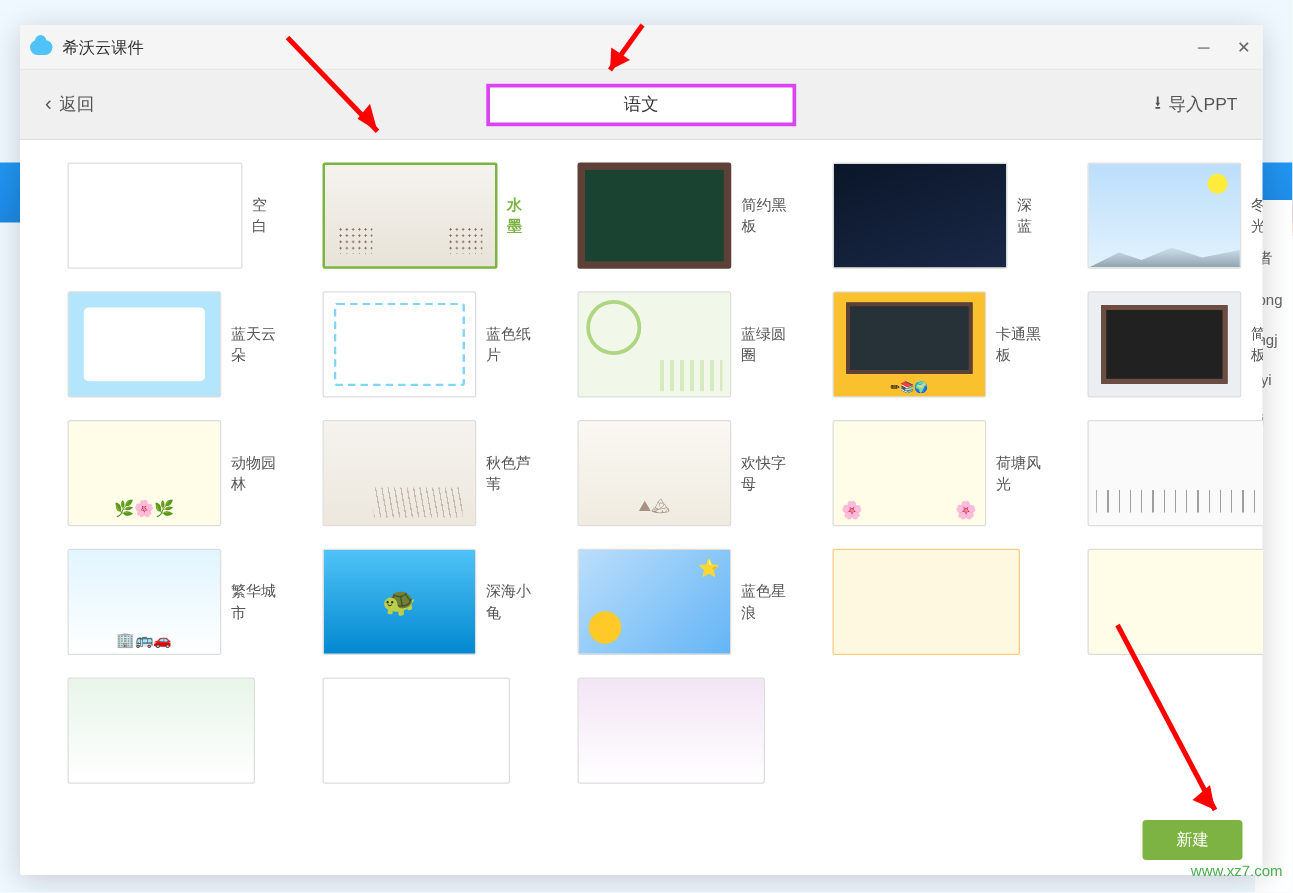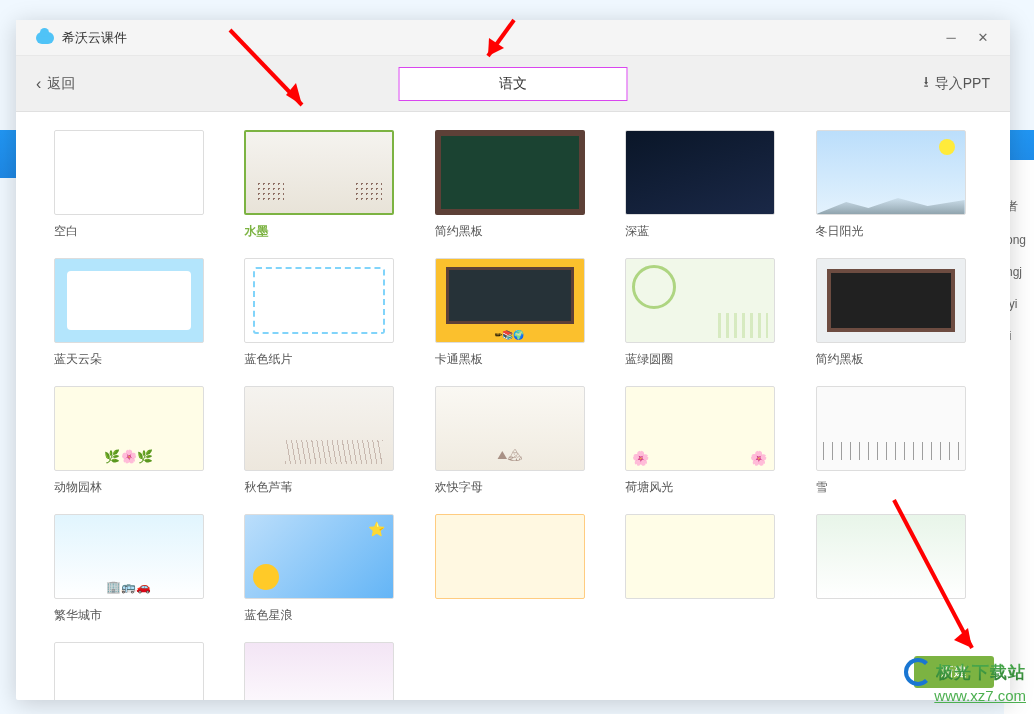--- a/index.html
+++ b/index.html
@@ -5,36 +5,36 @@
 * { margin: 0; padding: 0; box-sizing: border-box; }
 body { font-family: "Microsoft YaHei", sans-serif; background: #f0f8ff; width: 1034px; height: 714px; overflow: hidden; position: relative; }
 
 .bg-bar { position: absolute; top: 130px; left: 0; right: 0; height: 48px; background: linear-gradient(#2196f3,#1e88e5); }
 .bg-side { position: absolute; right: 0; top: 160px; bottom: 0; width: 30px; background: #fff; font-size: 12px; color: #666; padding-top: 20px; }
 .bg-side div { margin: 18px 2px; white-space: nowrap; overflow: hidden; }
 .bg-tag { position: absolute; top: 164px; right: 0; background: #ff6b35; color: #fff; font-size: 12px; padding: 4px 8px; border-radius: 3px 0 0 3px; }
 
 .modal { position: absolute; top: 20px; left: 16px; width: 994px; height: 680px; background: #fff; box-shadow: 0 4px 24px rgba(0,0,0,.18); border-radius: 2px; display: flex; flex-direction: column; }
 
-.titlebar { height: 36px; background: #f5f5f5; display: flex; align-items: center; padding: 0 20px; font-size: 13px; color: #333; border-bottom: 1px solid #e8e8e8; }
+.titlebar { height: 36px; background: #f5f5f5; display: flex; align-items: center; padding: 0 8px; font-size: 13px; color: #333; border-bottom: 1px solid #e8e8e8; }
 .cloud { width: 18px; height: 12px; background: #4fc3f7; border-radius: 8px; margin-right: 8px; position: relative; }
 .cloud::before { content: ""; position: absolute; width: 9px; height: 9px; background: #4fc3f7; border-radius: 50%; top: -4px; left: 4px; }
 .win-btns { margin-left: auto; display: flex; gap: 18px; }
 .win-btn { width: 14px; height: 14px; display: flex; align-items: center; justify-content: center; color: #666; cursor: pointer; }
 
 .toolbar { height: 56px; background: #f0f0f0; display: flex; align-items: center; padding: 0 20px; border-bottom: 1px solid #e0e0e0; position: relative; }
 .back-btn { display: flex; align-items: center; gap: 6px; font-size: 14px; color: #555; cursor: pointer; }
 .chev { font-size: 16px; }
-.subject-select { position: absolute; left: 50%; transform: translateX(-50%); width: 229px; height: 34px; background: #fff; border: 1px solid #d946ef; display: flex; align-items: center; justify-content: center; font-size: 14px; color: #333; cursor: pointer; }
+.subject-select { position: absolute; left: 50%; transform: translateX(-50%); width: 248px; height: 34px; background: #fff; border: 3px solid #d946ef; display: flex; align-items: center; justify-content: center; font-size: 14px; color: #333; cursor: pointer; }
 .import-btn { margin-left: auto; display: flex; align-items: center; gap: 6px; font-size: 14px; color: #555; cursor: pointer; }
 .import-icon { font-size: 15px; }
 
 .grid-wrap { flex: 1; overflow-y: auto; padding: 18px 38px; }
 .grid { display: grid; grid-template-columns: repeat(5,1fr); gap: 18px 34px; }
-.tpl { display: flex; flex-direction: column; align-items: flex-start; gap: 8px; cursor: pointer; }
+.tpl { display: flex; flex-direction: row; align-items: center; gap: 8px; cursor: pointer; }
 .thumb { width: 150px; height: 85px; border: 1px solid #ddd; border-radius: 2px; background: #fafafa; position: relative; overflow: hidden; }
 .tpl.sel .thumb { border: 2px solid #7cb342; }
 .tpl-label { font-size: 12px; color: #555; }
 .tpl.sel .tpl-label { color: #7cb342; font-weight: bold; }
 
 
 .t-blank { background: #fff; }
 .t-ink { background: linear-gradient(#f5f3ef,#e8e3d8); }
 .t-ink::before,.t-ink::after { content:""; position:absolute; width:28px; height:22px; bottom:10px; }
 .t-ink::before { left:10px; background: radial-gradient(circle,#8d6e63 1px,transparent 1px) 0 0/5px 5px; }
@@ -90,21 +90,21 @@
 
 .arrow { position:absolute; pointer-events:none; z-index:50; }
 .arrow-line { stroke:#ff0000; stroke-width:4; fill:none; }
 .arrow-head { fill:#ff0000; }
 
 
 .wm { position:absolute; right:8px; bottom:10px; text-align:right; z-index:60; pointer-events:none; }
 .wm-logo { display:flex; align-items:center; justify-content:flex-end; gap:4px; }
 .wm-swirl { width:28px; height:28px; border:4px solid #1976d2; border-right-color:transparent; border-radius:50%; }
 .wm-text { font-size:17px; font-weight:bold; background:linear-gradient(#4caf50,#2e7d32); -webkit-background-clip:text; background-clip:text; color:transparent; letter-spacing:1px; }
-.wm-url { font-size:15px; color:#4caf50; margin-top:1px;text-decoration:underline; }
+.wm-url { font-size:12px; color:#4caf50; margin-top:1px; }
 
 .grid-wrap::-webkit-scrollbar { width:8px; }
 .grid-wrap::-webkit-scrollbar-thumb { background:#ccc; border-radius:4px; }
 </style>
 </head>
 <body>
 
 <div class="bg-bar"></div>
 <div class="bg-tag">发作</div>
 <div class="bg-side">
@@ -163,28 +163,28 @@
         </div>
         <div class="tpl">
           <div class="thumb t-clouds"></div>
           <div class="tpl-label">蓝天云朵</div>
         </div>
         <div class="tpl">
           <div class="thumb t-paper"></div>
           <div class="tpl-label">蓝色纸片</div>
         </div>
         <div class="tpl">
+          <div class="thumb t-circles"></div>
+          <div class="tpl-label">蓝绿圆圈</div>
+        </div>
+        <div class="tpl">
           <div class="thumb t-cartoonbb"></div>
           <div class="tpl-label">卡通黑板</div>
         </div>
         <div class="tpl">
-          <div class="thumb t-circles"></div>
-          <div class="tpl-label">蓝绿圆圈</div>
-        </div>
-        <div class="tpl">
           <div class="thumb t-simplebb"></div>
           <div class="tpl-label">简约黑板</div>
         </div>
         <div class="tpl">
           <div class="thumb t-flowers"></div>
           <div class="tpl-label">动物园林</div>
         </div>
         <div class="tpl">
           <div class="thumb t-reed"></div>
           <div class="tpl-label">秋色芦苇</div>
@@ -197,20 +197,24 @@
           <div class="thumb t-lotus"></div>
           <div class="tpl-label">荷塘风光</div>
         </div>
         <div class="tpl">
           <div class="thumb t-snow"></div>
           <div class="tpl-label">雪</div>
         </div>
         <div class="tpl">
           <div class="thumb t-city"></div>
           <div class="tpl-label">繁华城市</div>
+        </div>
+        <div class="tpl">
+          <div class="thumb t-turtle"></div>
+          <div class="tpl-label">深海小龟</div>
         </div>
         <div class="tpl">
           <div class="thumb t-stars"></div>
           <div class="tpl-label">蓝色星浪</div>
         </div>
         <div class="tpl">
           <div class="thumb t-r5a"></div>
           <div class="tpl-label"></div>
         </div>
         <div class="tpl">
@@ -242,18 +246,14 @@
 <svg class="arrow" style="left:452px; top:14px;" width="80" height="60">
   <line class="arrow-line" x1="62" y1="6" x2="36" y2="42"></line>
   <polygon class="arrow-head" points="36,42 37,24 52,34"></polygon>
 </svg>
 <svg class="arrow" style="left:880px; top:490px;" width="120" height="190">
   <line class="arrow-line" x1="14" y1="10" x2="92" y2="158"></line>
   <polygon class="arrow-head" points="92,158 74,150 88,138"></polygon>
 </svg>
 
 <div class="wm">
-  <div class="wm-logo">
-    <div class="wm-swirl"></div>
-    <div class="wm-text">极光下载站</div>
-  </div>
   <div class="wm-url">www.xz7.com</div>
 </div>
 
 </body></html>

